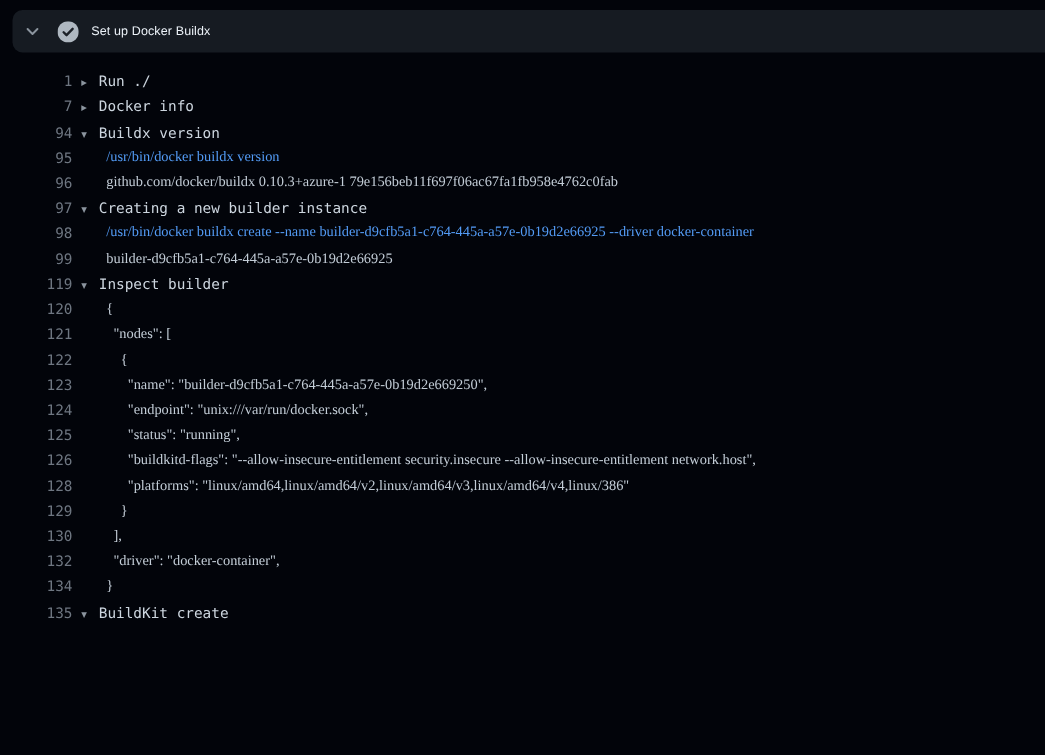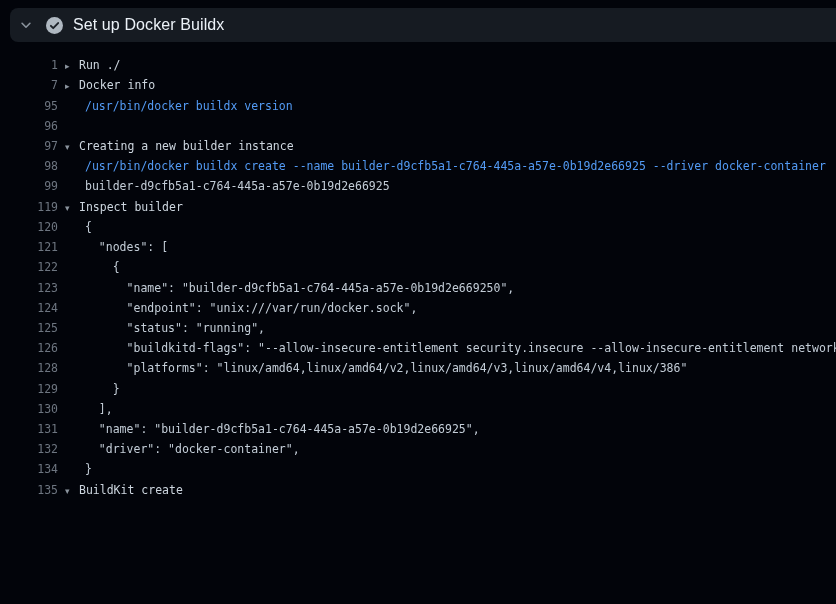--- a/index.html
+++ b/index.html
@@ -16,21 +16,21 @@
     border-radius:8px;
     display:flex;
     align-items:center;
     cursor:pointer;
   }
   .chev { margin-left:9px; display:flex; align-items:center; }
   .status { margin-left:13px; display:flex; align-items:center; }
   .step-title {
     margin-left:10px;
     font-family:"Liberation Sans", sans-serif;
-    font-size:16px;
+    font-size:10px;
     font-weight:500;
     color:#ecf2f8;
     letter-spacing:0.1px;
   }
   .log { margin-top:13px; }
   .row {
     display:flex;
     height:20.23px;
     align-items:center;
     font-size:11.5px;
@@ -38,21 +38,21 @@
     white-space:pre;
   }
   .num {
     flex:none;
     width:58px;
     text-align:right;
     color: var(--muted, #6e7681);
     cursor:pointer;
   }
   .content { margin-left:7px; white-space:pre; }
-  .content.output, .content.command { padding-left:20px; }
+  .content.output, .content.command { padding-left:20px;font-family:Liberation Serif, serif; }
   .content.output  { color: var(--text, #c3cdd7); }
   .content.command { color: var(--accent_command, #539bf5); }
   .arrow {
     display:inline-block;
     width:14px;
     font-size:9px;
     color:#8b949e;
     font-family:"DejaVu Sans", sans-serif;
   }
   .gtitle { color:#cdd6df; }
@@ -71,33 +71,33 @@
       <circle cx="8" cy="8" r="8" fill="#afb8c1"></circle>
       <path d="M4.6 8.3l2.2 2.2 4.6-4.8" fill="none" stroke="#1c2128" stroke-width="1.8" stroke-linecap="round" stroke-linejoin="round"></path>
     </svg>
   </span>
   <span class="step-title">Set up Docker Buildx</span>
 </div>
 
 <div class="log" id="log">
     <div class="row"><span class="num">1</span><span class="content group_collapsed"><span class="arrow">▸</span><span class="gtitle">Run ./</span></span></div>
     <div class="row"><span class="num">7</span><span class="content group_collapsed"><span class="arrow">▸</span><span class="gtitle">Docker info</span></span></div>
+    <div class="row"><span class="num">94</span><span class="content group_expanded"><span class="arrow">▾</span><span class="gtitle">Buildx version</span></span></div>
     <div class="row"><span class="num">95</span><span class="content command">/usr/bin/docker buildx version</span></div>
-    <div class="row"><span class="num">96</span></div>
+    <div class="row"><span class="num">96</span><span class="content output">github.com/docker/buildx 0.10.3+azure-1 79e156beb11f697f06ac67fa1fb958e4762c0fab</span></div>
     <div class="row"><span class="num">97</span><span class="content group_expanded"><span class="arrow">▾</span><span class="gtitle">Creating a new builder instance</span></span></div>
     <div class="row"><span class="num">98</span><span class="content command">/usr/bin/docker buildx create --name builder-d9cfb5a1-c764-445a-a57e-0b19d2e66925 --driver docker-container</span></div>
     <div class="row"><span class="num">99</span><span class="content output">builder-d9cfb5a1-c764-445a-a57e-0b19d2e66925</span></div>
     <div class="row"><span class="num">119</span><span class="content group_expanded"><span class="arrow">▾</span><span class="gtitle">Inspect builder</span></span></div>
     <div class="row"><span class="num">120</span><span class="content output">{</span></div>
     <div class="row"><span class="num">121</span><span class="content output">  "nodes": [</span></div>
     <div class="row"><span class="num">122</span><span class="content output">    {</span></div>
     <div class="row"><span class="num">123</span><span class="content output">      "name": "builder-d9cfb5a1-c764-445a-a57e-0b19d2e669250",</span></div>
     <div class="row"><span class="num">124</span><span class="content output">      "endpoint": "unix:///var/run/docker.sock",</span></div>
     <div class="row"><span class="num">125</span><span class="content output">      "status": "running",</span></div>
     <div class="row"><span class="num">126</span><span class="content output">      "buildkitd-flags": "--allow-insecure-entitlement security.insecure --allow-insecure-entitlement network.host",</span></div>
     <div class="row"><span class="num">128</span><span class="content output">      "platforms": "linux/amd64,linux/amd64/v2,linux/amd64/v3,linux/amd64/v4,linux/386"</span></div>
     <div class="row"><span class="num">129</span><span class="content output">    }</span></div>
     <div class="row"><span class="num">130</span><span class="content output">  ],</span></div>
-    <div class="row"><span class="num">131</span><span class="content output">  "name": "builder-d9cfb5a1-c764-445a-a57e-0b19d2e66925",</span></div>
     <div class="row"><span class="num">132</span><span class="content output">  "driver": "docker-container",</span></div>
     <div class="row"><span class="num">134</span><span class="content output">}</span></div>
     <div class="row"><span class="num">135</span><span class="content group_expanded"><span class="arrow">▾</span><span class="gtitle">BuildKit create</span></span></div>
   </div>
 
 </body></html>

